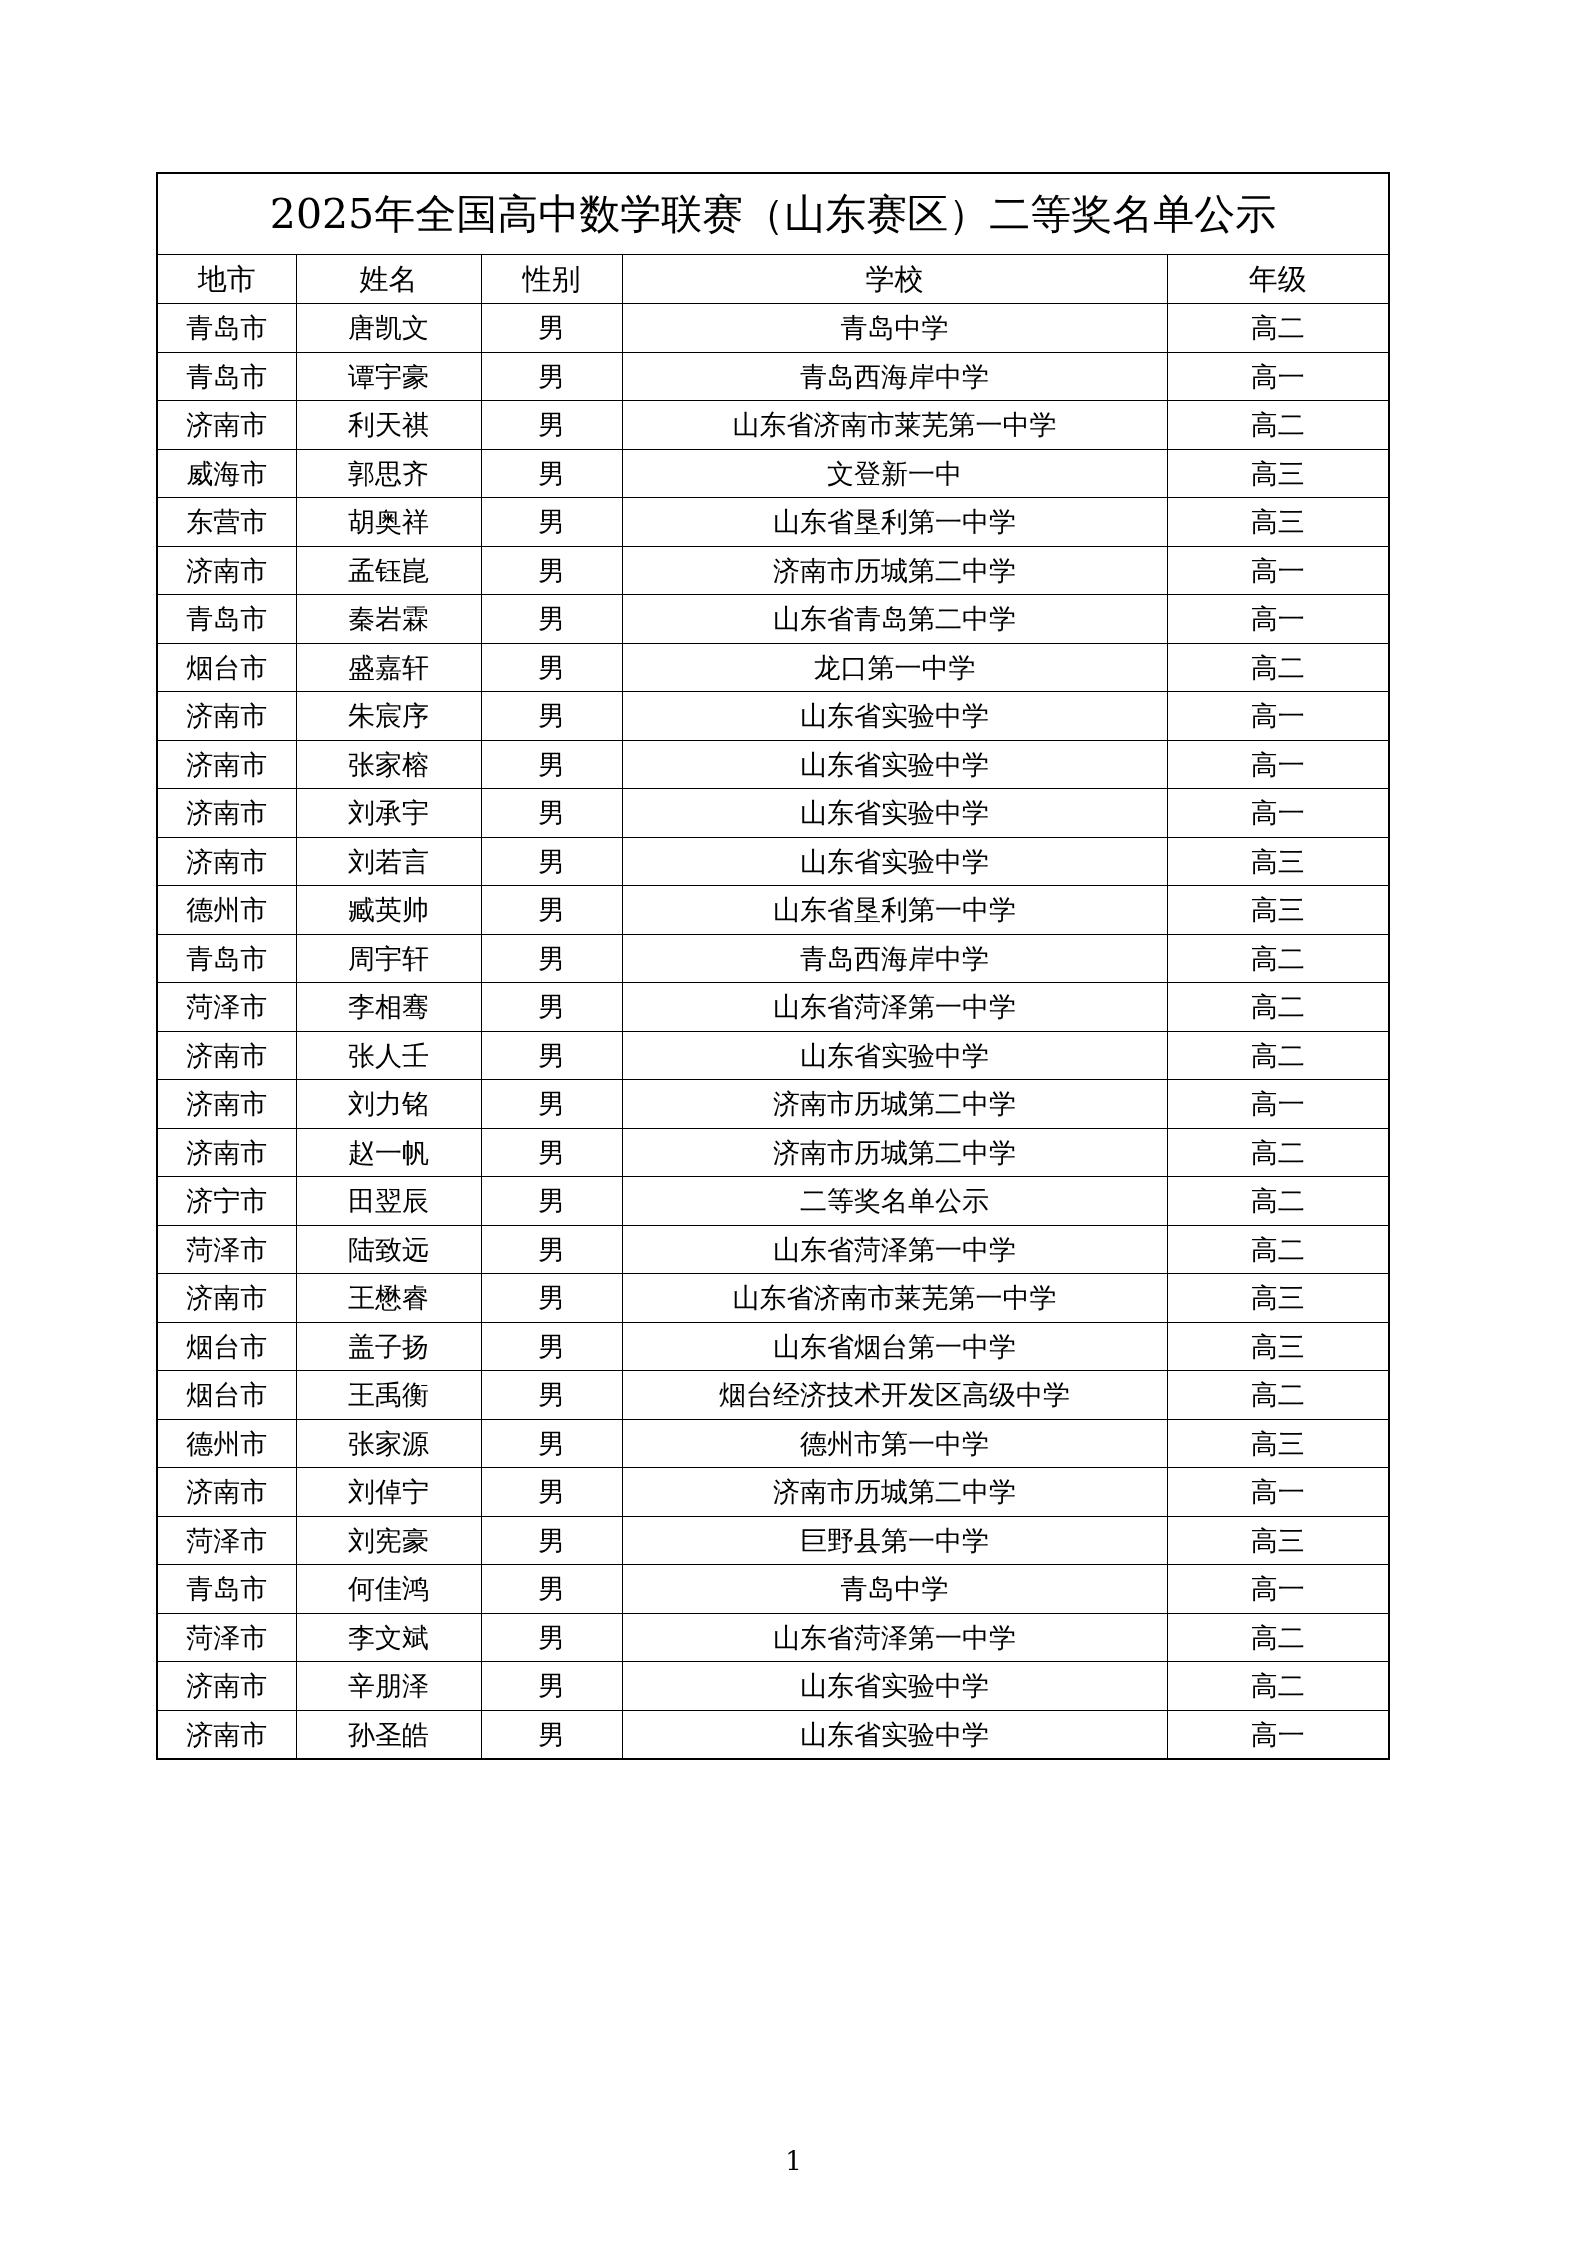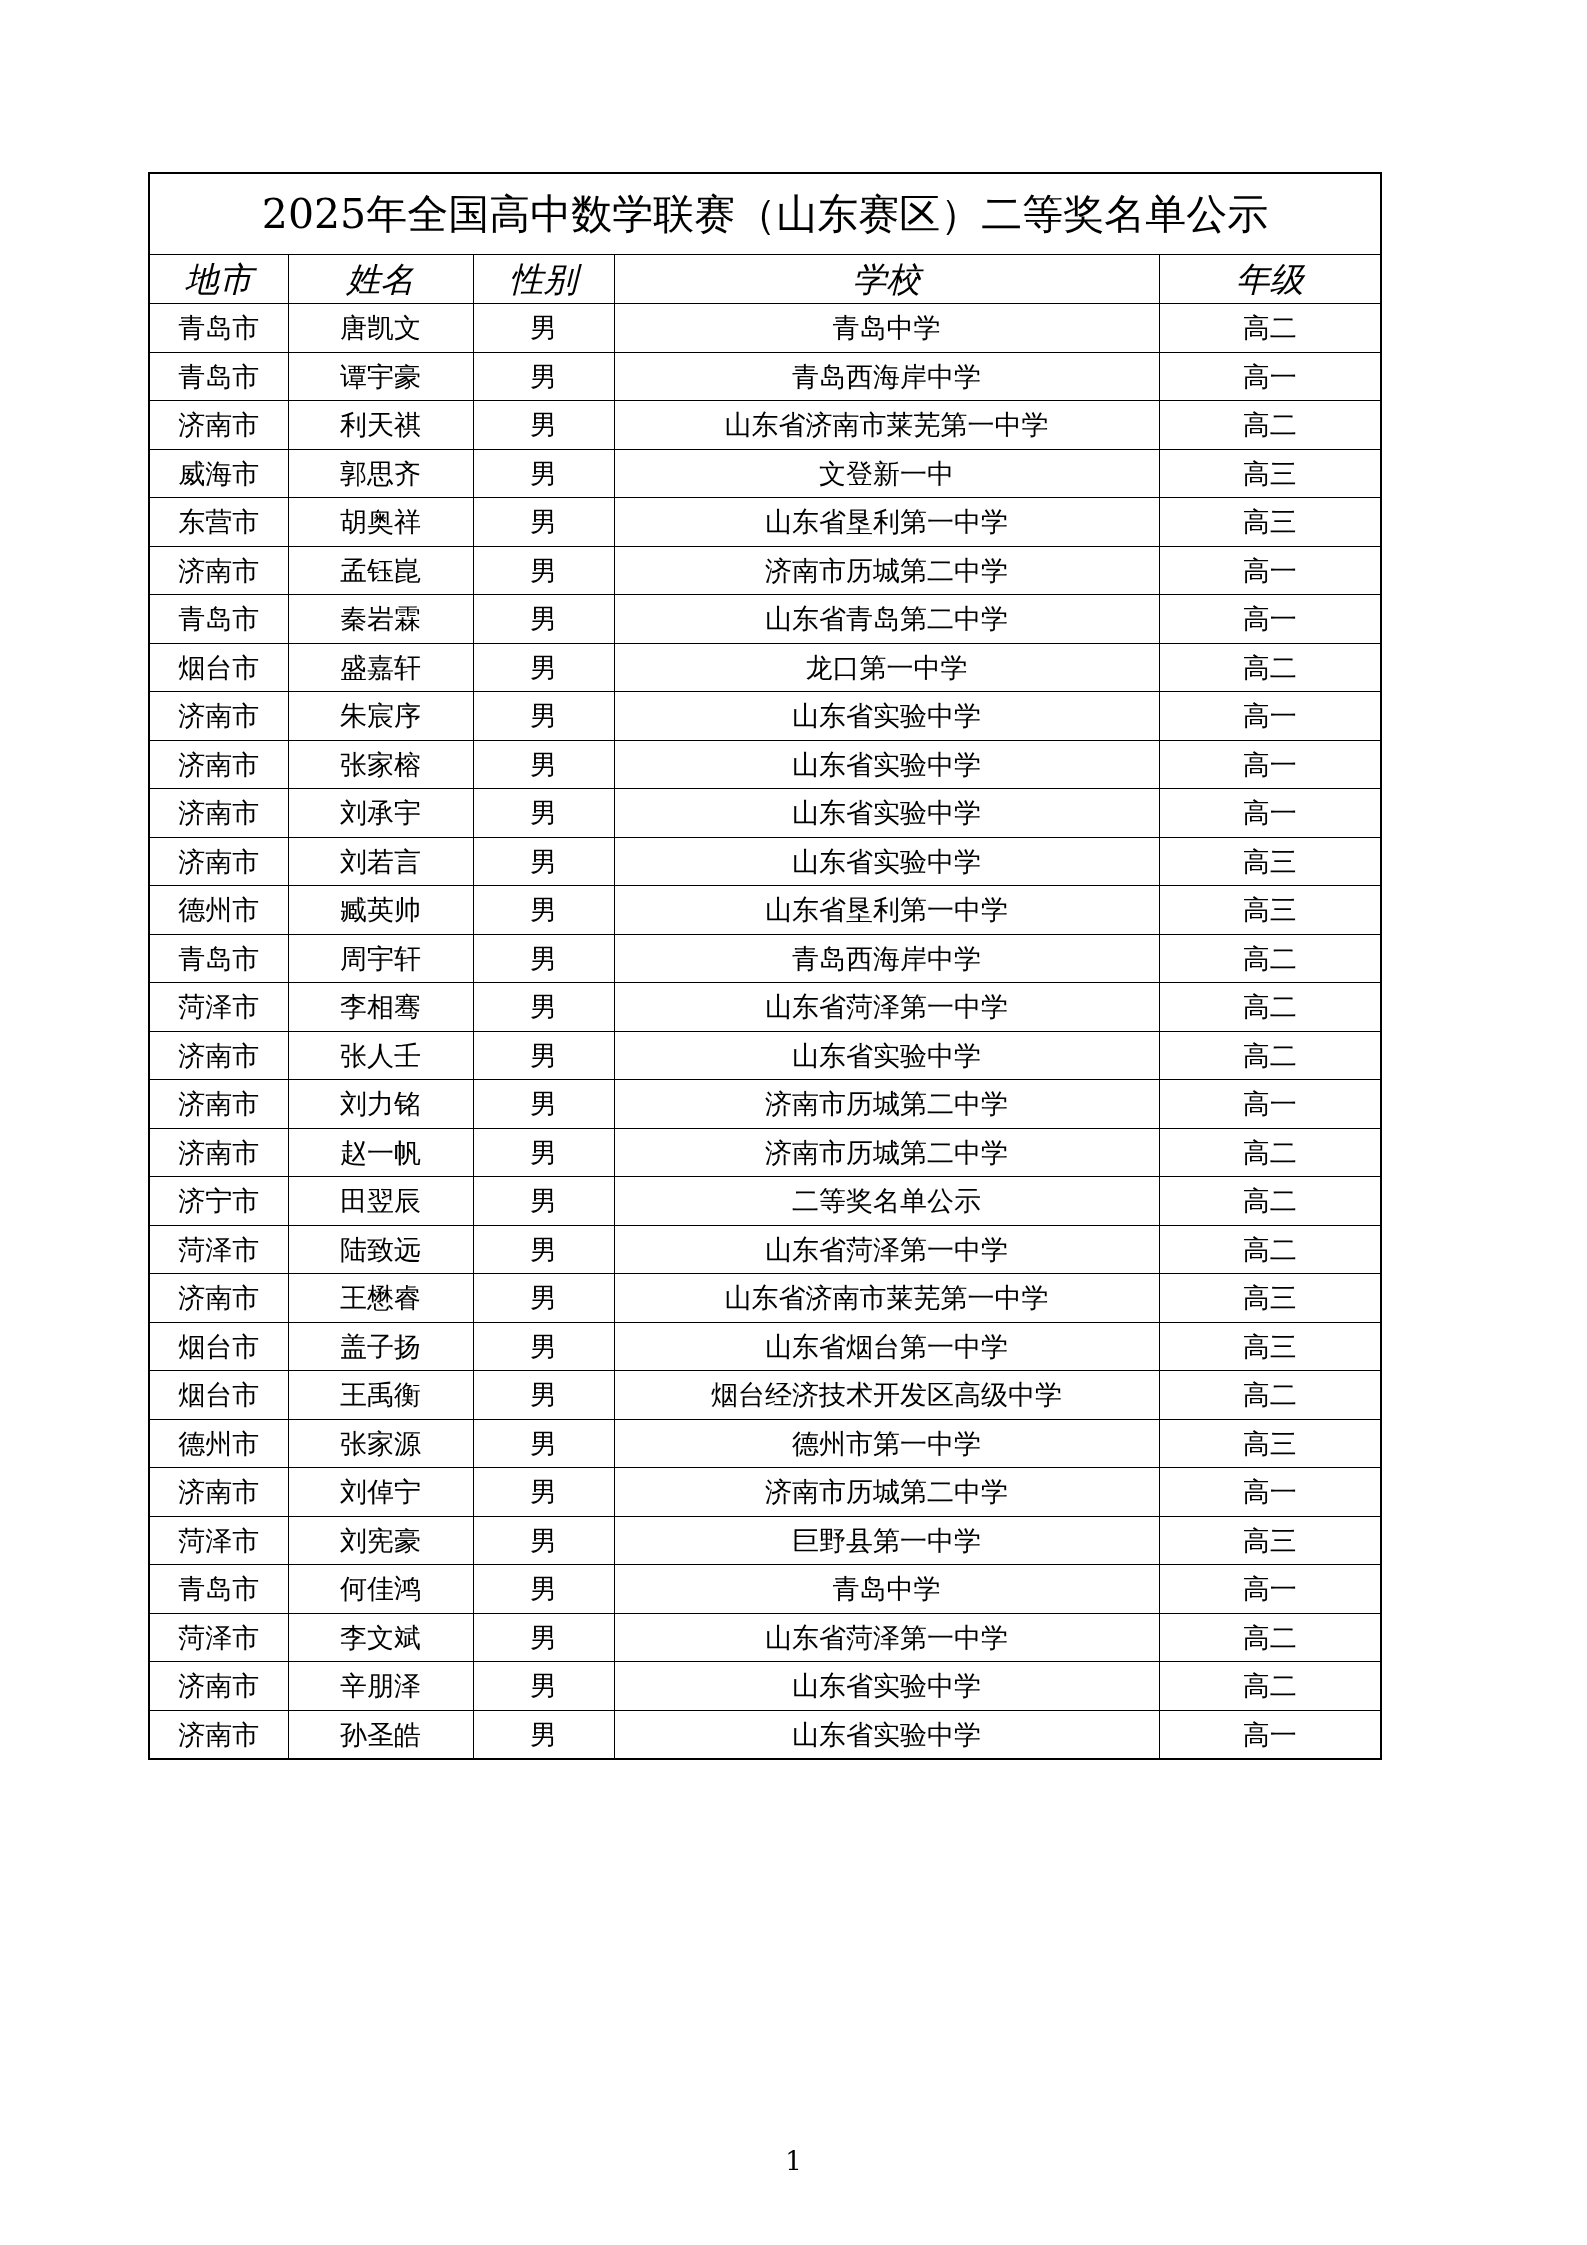--- a/index.html
+++ b/index.html
@@ -18,21 +18,21 @@
   .page {
     position: absolute;
     left: 0;
     top: 0;
     width: 1587px;
     height: 2245px;
     background: #fff;
   }
   .doc-table-wrap {
     position: absolute;
-    left: 148px;
+    left: 156px;
     top: 172px;
     width: 1232px;
   }
   table.doc-table {
     border-collapse: collapse;
     width: 1232px;
     table-layout: fixed;
     background: #ffffff;
   }
   table.doc-table td,
@@ -51,24 +51,23 @@
     height: 80px;
     font-size: 41px;
     font-weight: bold;
     letter-spacing: 0px;
     line-height: 80px;
     white-space: nowrap;
     font-family: "DejaVu Serif", "Liberation Serif", serif;
   }
   .hdr-row th {
     height: 48px;
-    font-size: 34px;
+    font-size: 29px;
     font-weight: bold;
     line-height: 48px;
-    font-style: italic;
   }
   .data-row td {
     height: 47.5px;
     font-size: 27px;
     line-height: 47.5px;
     white-space: nowrap;
   }
   .col-city   { width: 139px; }
   .col-name   { width: 185px; }
   .col-gender { width: 141px; }

